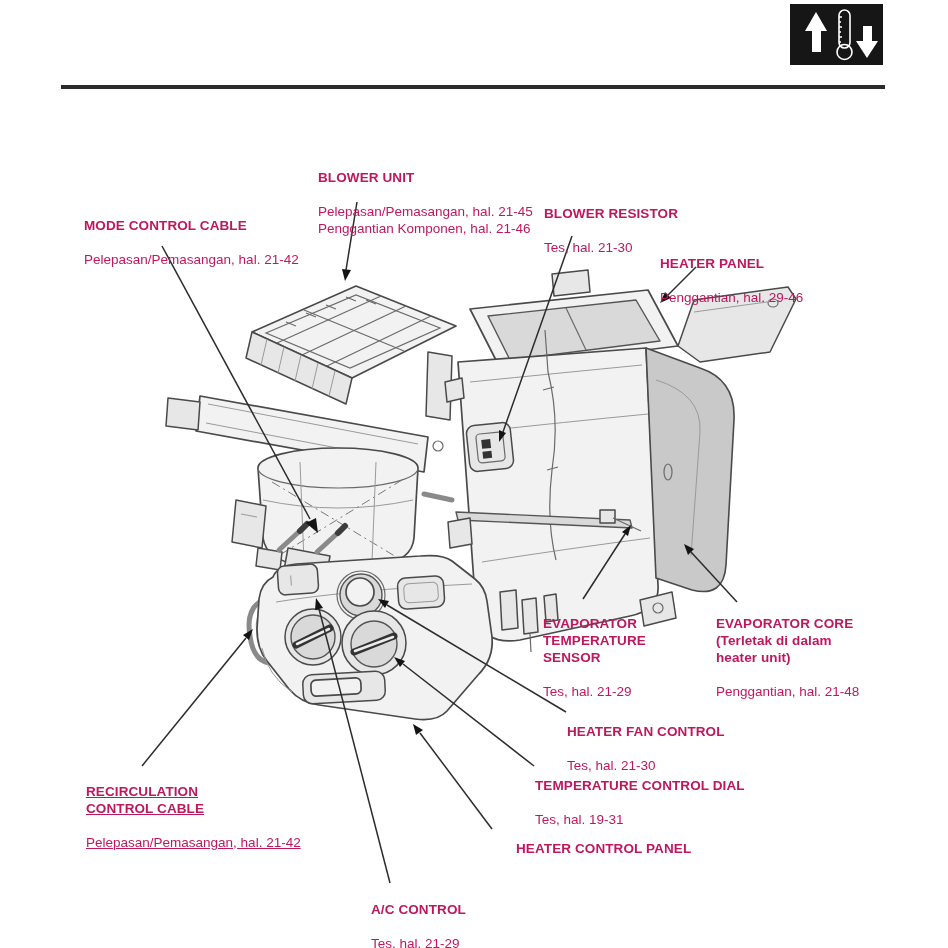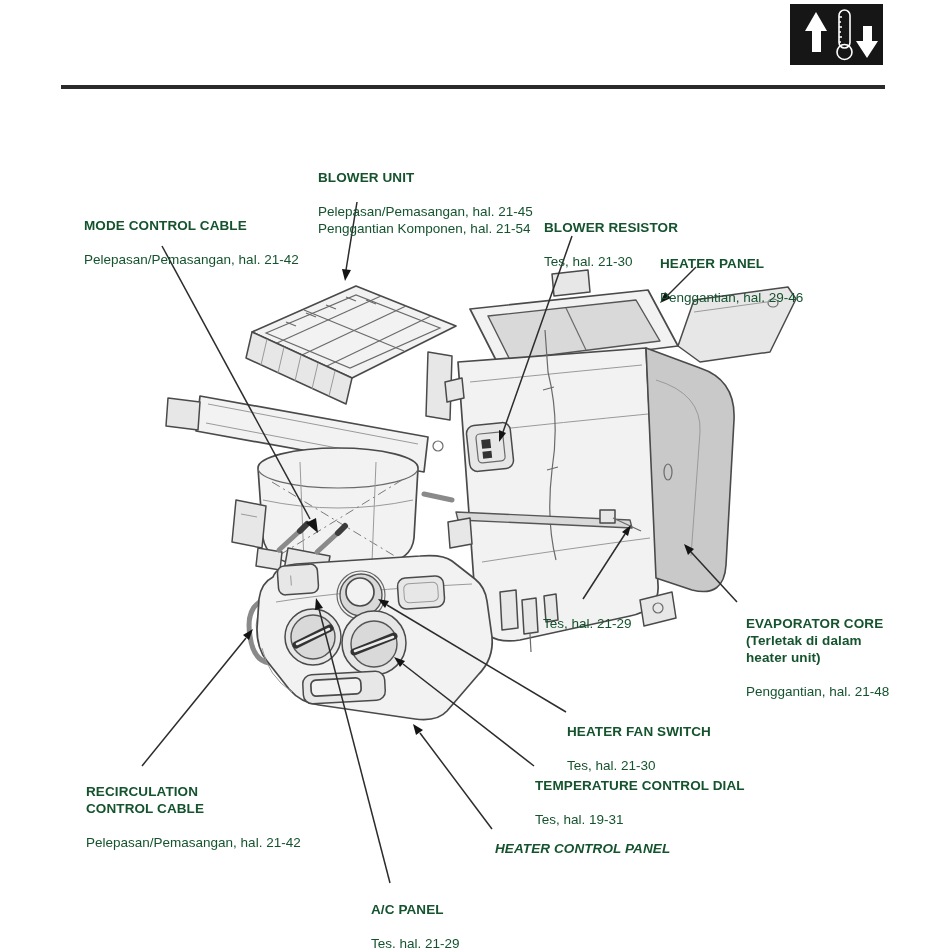--- a/index.html
+++ b/index.html
@@ -1,17 +1,17 @@
 <!DOCTYPE html>
 <html><head>
 <meta charset="utf-8">
 <style>
   html,body{margin:0;padding:0;background:#fff;}
   #page{position:relative;width:948px;height:948px;background:#ffffff;overflow:hidden;
-        font-family:"Liberation Sans","DejaVu Sans",sans-serif;color:#14532d;}
+        font-family:"Liberation Sans","DejaVu Sans",sans-serif;color:#be185d;}
   #art{position:absolute;left:0;top:0;width:948px;height:948px;}
   .callout{position:absolute;white-space:pre-line;line-height:17px;font-size:13.5px;}
   .callout .t{font-weight:700;letter-spacing:.1px;}
   .callout .s{font-weight:400;}
   
   .f0{fill:#f2f2f2;stroke:#4a4a4a;stroke-width:1.7;stroke-linejoin:round;}
   .f1{fill:#e7e7e7;stroke:#4a4a4a;stroke-width:1.5;stroke-linejoin:round;}
   .f2{fill:#d9d9d9;stroke:#555;stroke-width:1.4;stroke-linejoin:round;}
   .f3{fill:#c9c9c9;stroke:#4a4a4a;stroke-width:1.6;stroke-linejoin:round;}
   .ln{fill:none;stroke:#6a6a6a;stroke-width:1.2;}
@@ -225,68 +225,71 @@
       <g>
         <path class="leader" d="M142,766 L246,638"></path>
         <polygon class="ah" points="253,629 249,640 243,635"></polygon>
       </g>
     </g>
   </svg>
 
   <div class="callout" style="left:318px;top:152px;">
     <div class="t">BLOWER UNIT</div>
     <div class="s">Pelepasan/Pemasangan, hal. 21-45
-Penggantian Komponen, hal. 21-54</div>
+Penggantian Komponen, hal. 21-46</div>
   </div>
 
   <div class="callout" style="left:84px;top:200px;">
     <div class="t">MODE CONTROL CABLE</div>
     <div class="s">Pelepasan/Pemasangan, hal. 21-42</div>
   </div>
 
-  <div class="callout" style="left:544px;top:202px;">
+  <div class="callout" style="left:544px;top:188px;">
     <div class="t">BLOWER RESISTOR</div>
     <div class="s">Tes, hal. 21-30</div>
   </div>
 
   <div class="callout" style="left:660px;top:238px;">
     <div class="t">HEATER PANEL</div>
     <div class="s">Penggantian, hal. 29-46</div>
   </div>
 
   <div class="callout" style="left:543px;top:598px;">
+    <div class="t">EVAPORATOR
+TEMPERATURE
+SENSOR</div>
     <div class="s">Tes, hal. 21-29</div>
   </div>
 
-  <div class="callout" style="left:716px;top:598px;margin-left:30px;">
+  <div class="callout" style="left:716px;top:598px;">
     <div class="t">EVAPORATOR CORE
 (Terletak di dalam
 heater unit)</div>
     <div class="s">Penggantian, hal. 21-48</div>
   </div>
 
   <div class="callout" style="left:567px;top:706px;">
-    <div class="t">HEATER FAN SWITCH</div>
+    <div class="t">HEATER FAN CONTROL</div>
     <div class="s">Tes, hal. 21-30</div>
   </div>
 
   <div class="callout" style="left:535px;top:760px;">
     <div class="t">TEMPERATURE CONTROL DIAL</div>
     <div class="s">Tes, hal. 19-31</div>
   </div>
 
-  <div class="callout" style="left:86px;top:766px;">
+  <div class="callout" style="left:86px;top:766px;text-decoration:underline;">
     <div class="t">RECIRCULATION
 CONTROL CABLE</div>
     <div class="s">Pelepasan/Pemasangan, hal. 21-42</div>
   </div>
 
-  <div class="callout" style="left:495px;top:823px;font-style:italic;">
+  <div class="callout" style="left:516px;top:823px;">
     <div class="t">HEATER CONTROL PANEL</div>
   </div>
 
   <div class="callout" style="left:371px;top:884px;">
-    <div class="t">A/C PANEL</div>
+    <div class="t">A/C CONTROL</div>
     <div class="s">Tes, hal. 21-29
 Penggantian, hal. 21-43</div>
   </div>
 
 </div>
 
 </body></html>

